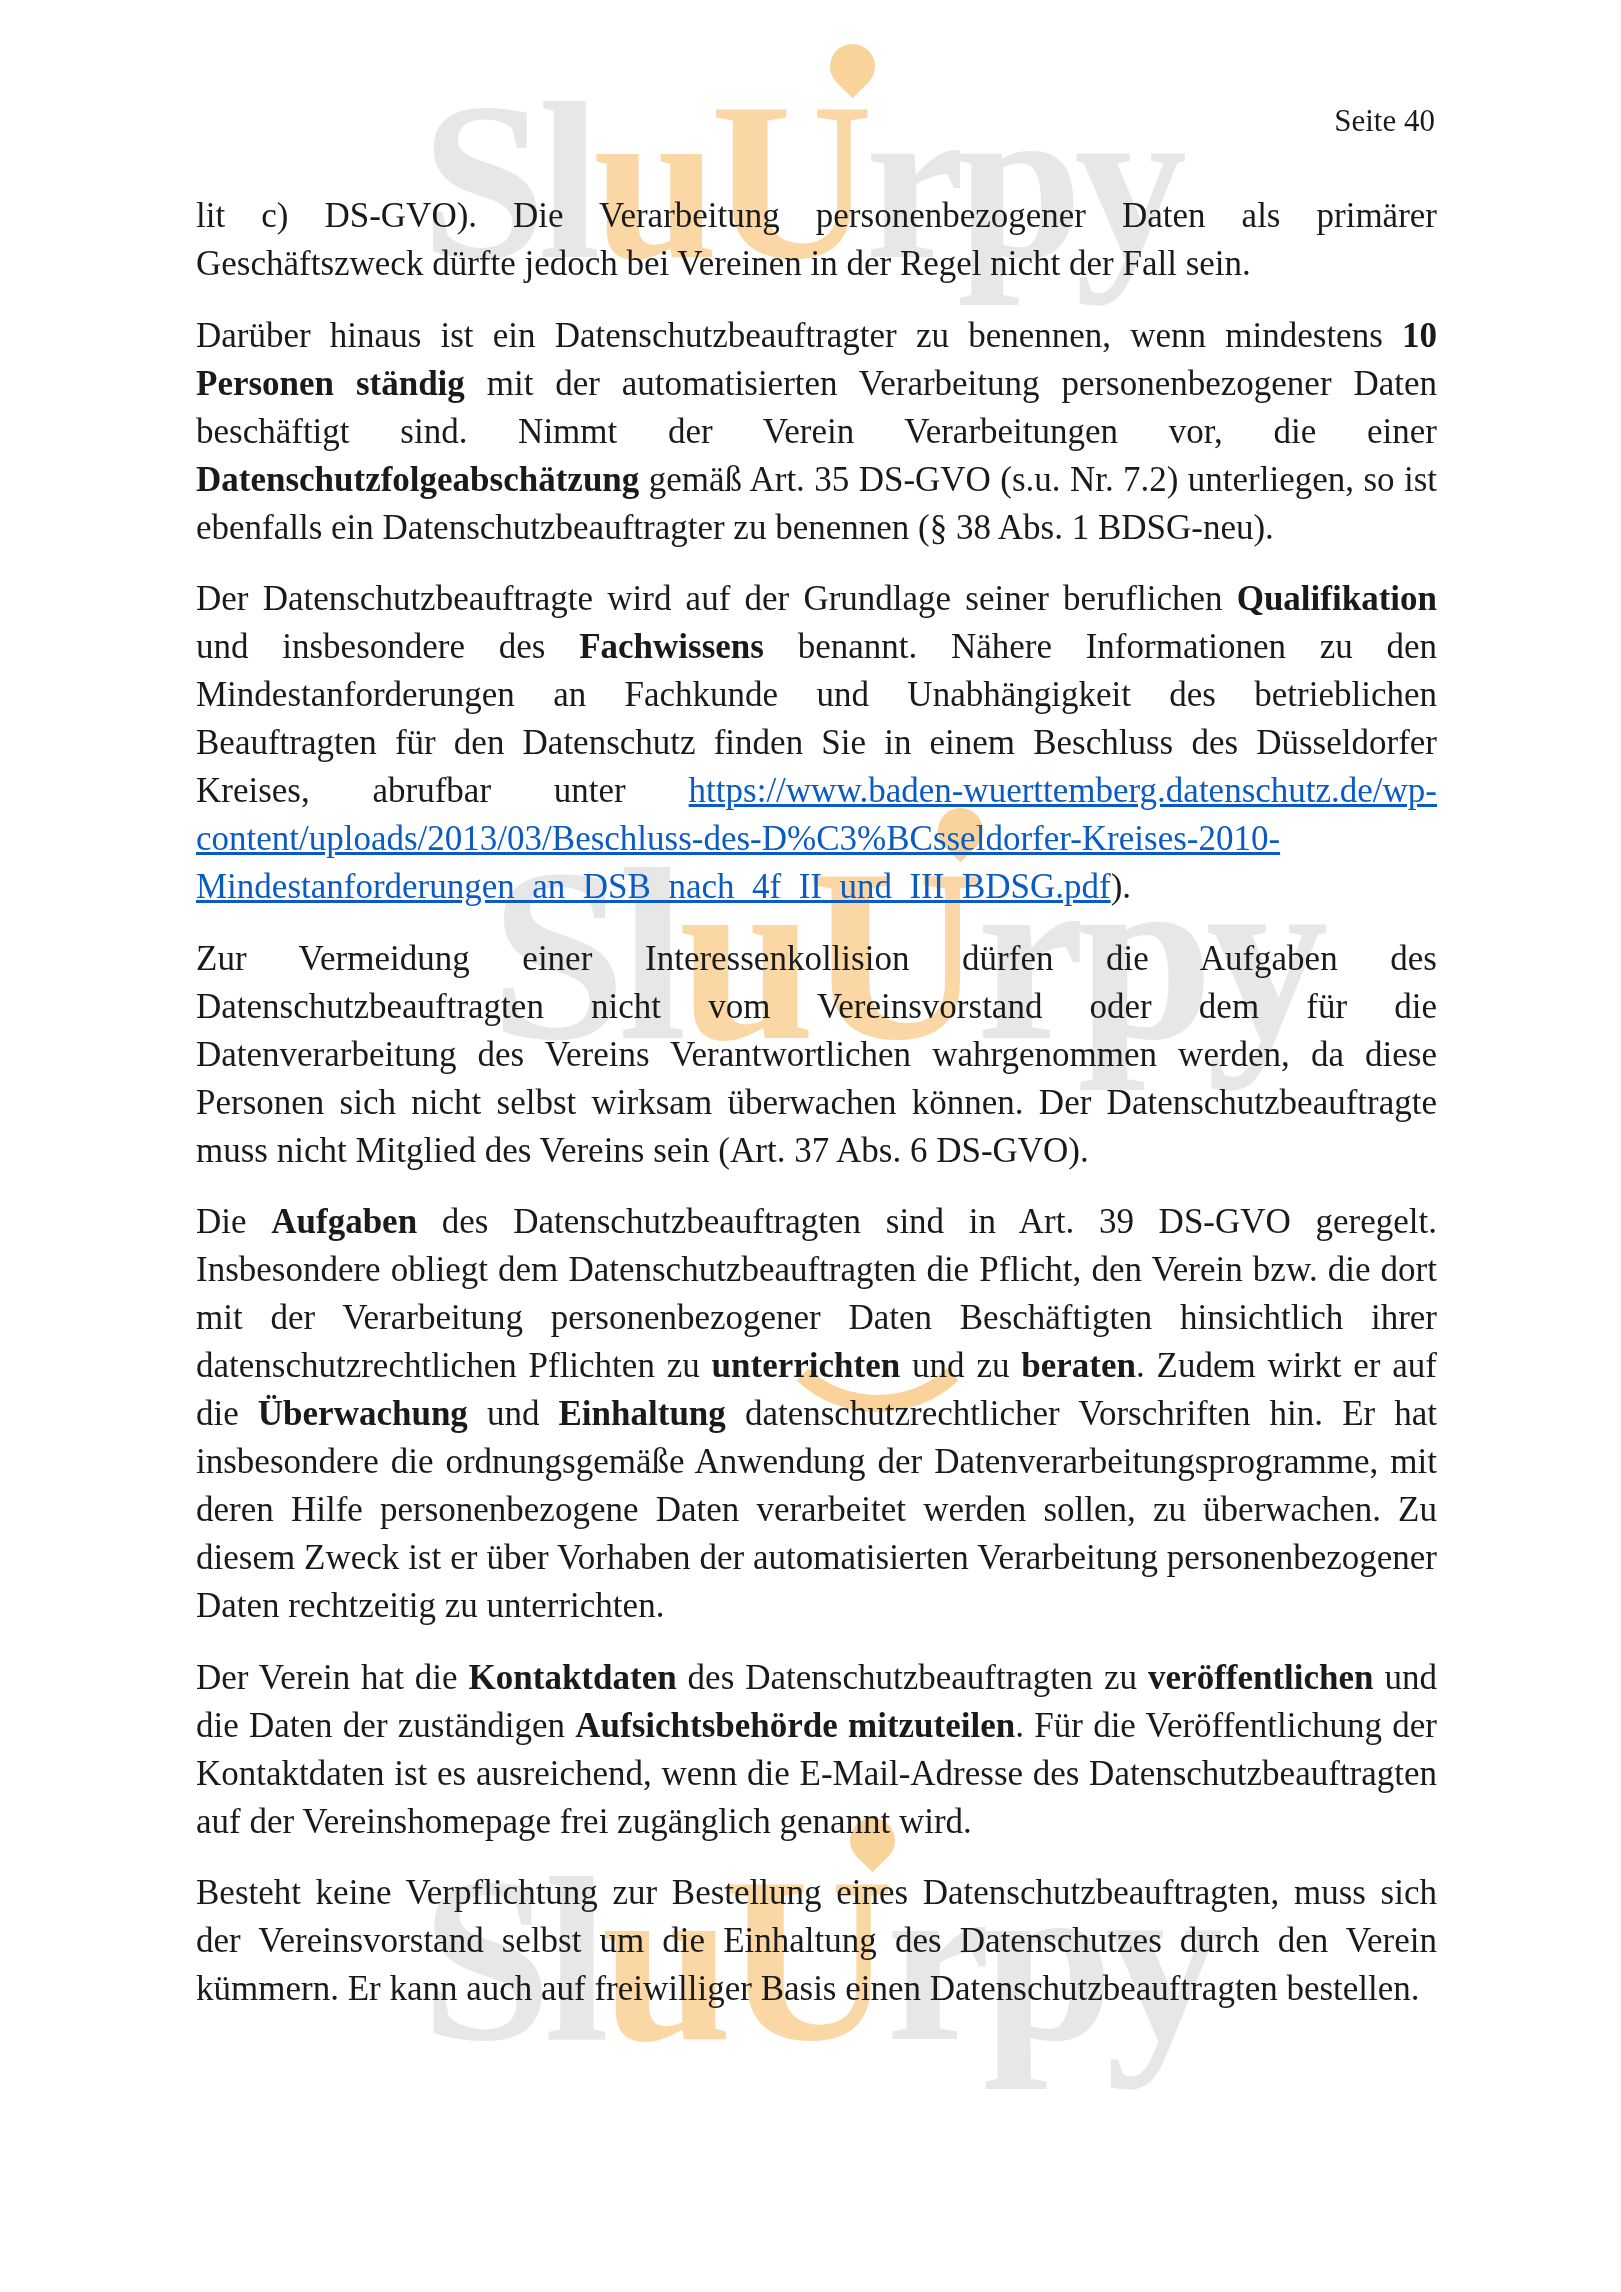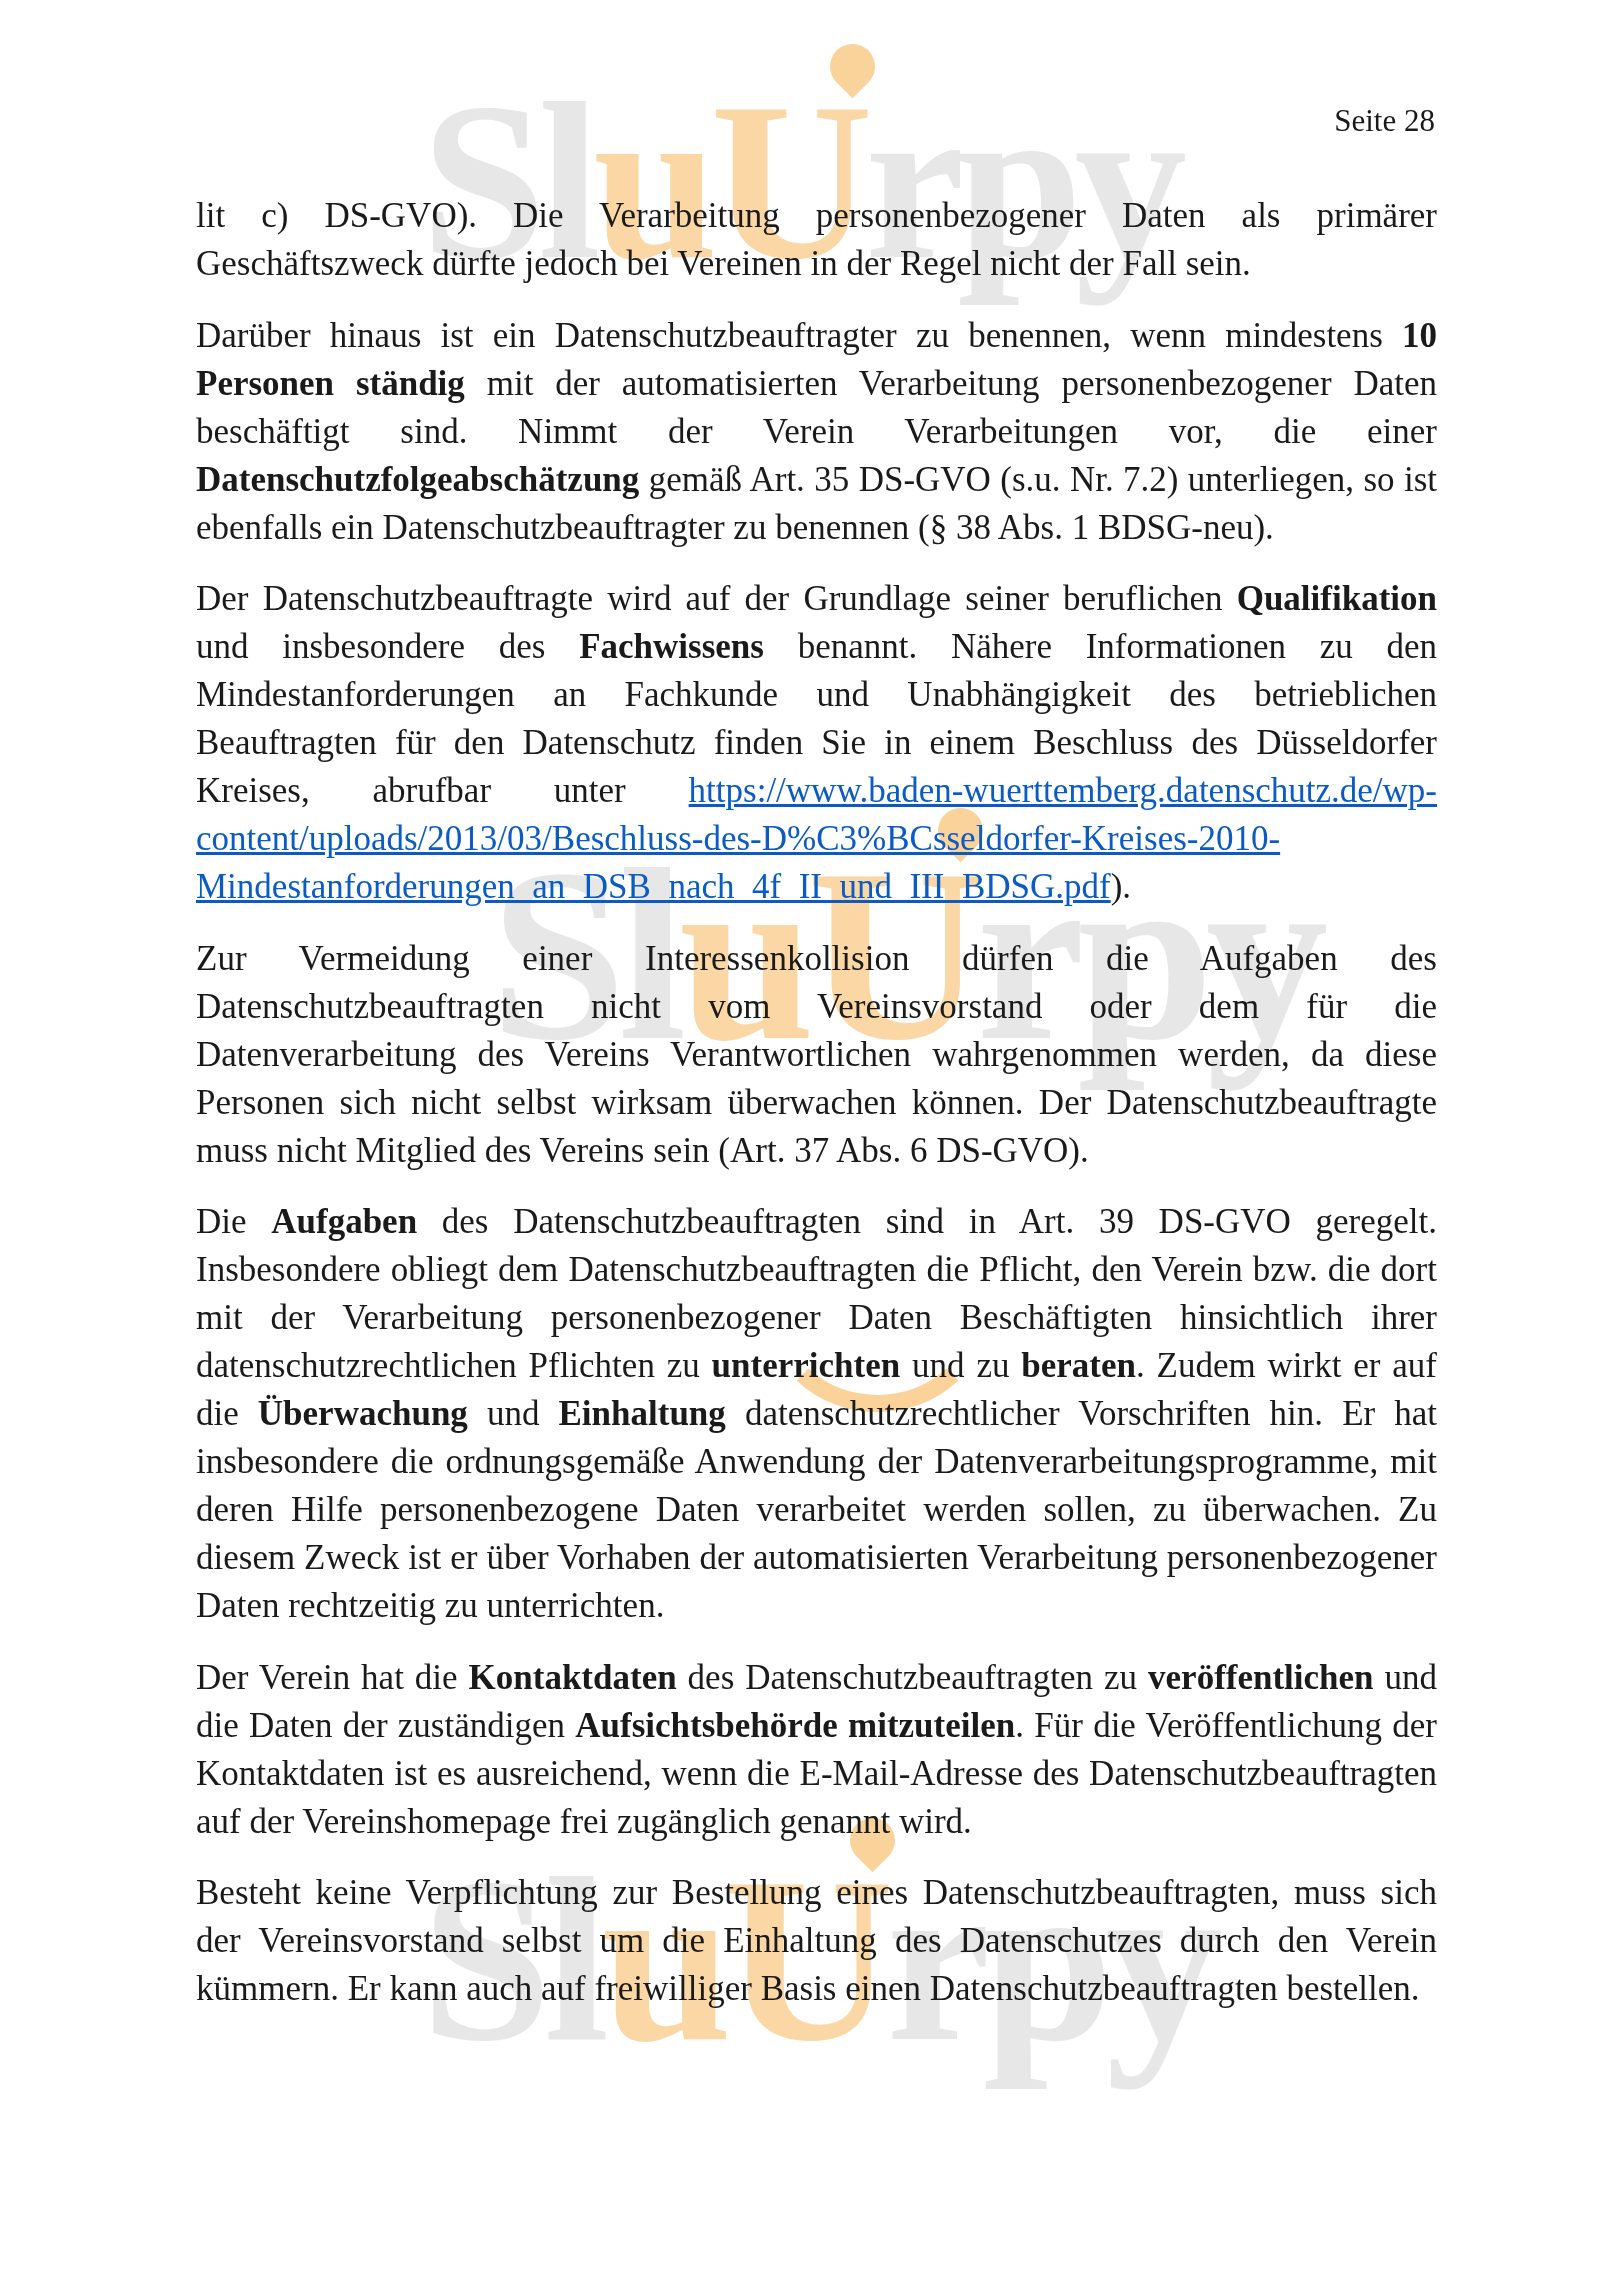--- a/index.html
+++ b/index.html
@@ -125,21 +125,21 @@
 
   <div class="watermark wm3" aria-hidden="true">
     <span class="wm-gray">Sl</span><span class="wm-orange">uU</span><span class="wm-gray">rpy</span>
     <div class="wm-flame"></div>
   </div>
 
   <div class="wm-arc arc1" aria-hidden="true"></div>
   <div class="wm-arc arc2" aria-hidden="true"></div>
   <div class="wm-circle" aria-hidden="true"></div>
 
-  <div class="page-number">Seite 28</div>
+  <div class="page-number">Seite 40</div>
 
   <div class="content">
       <p class="para"><span>lit c) DS-GVO). Die Verarbeitung personenbezogener Daten als primärer Geschäftszweck dürfte jedoch bei Vereinen in der Regel nicht der Fall sein.</span></p>
       <p class="para"><span>Darüber hinaus ist ein Datenschutzbeauftragter zu benennen, wenn mindestens </span><span class="bold">10 Personen ständig</span><span> mit der automatisierten Verarbeitung personenbezogener Daten beschäftigt sind. Nimmt der Verein Verarbeitungen vor, die einer </span><span class="bold">Datenschutzfolgeabschätzung</span><span> gemäß Art. 35 DS-GVO (s.u. Nr. 7.2) unterliegen, so ist ebenfalls ein Datenschutzbeauftragter zu benennen (§ 38 Abs. 1 BDSG-neu).</span></p>
       <p class="para"><span>Der Datenschutzbeauftragte wird auf der Grundlage seiner beruflichen </span><span class="bold">Qualifikation</span><span> und insbesondere des </span><span class="bold">Fachwissens</span><span> benannt. Nähere Informationen zu den Mindestanforderungen an Fachkunde und Unabhängigkeit des betrieblichen Beauftragten für den Datenschutz finden Sie in einem Beschluss des Düsseldorfer Kreises, abrufbar unter </span><span class="link">https://www.baden-wuerttemberg.datenschutz.de/wp-content/uploads/2013/03/Beschluss-des-D%C3%BCsseldorfer-Kreises-2010-Mindestanforderungen_an_DSB_nach_4f_II_und_III_BDSG.pdf</span><span>).</span></p>
       <p class="para"><span>Zur Vermeidung einer Interessenkollision dürfen die Aufgaben des Datenschutzbeauftragten nicht vom Vereinsvorstand oder dem für die Datenverarbeitung des Vereins Verantwortlichen wahrgenommen werden, da diese Personen sich nicht selbst wirksam überwachen können. Der Datenschutzbeauftragte muss nicht Mitglied des Vereins sein (Art. 37 Abs. 6 DS-GVO).</span></p>
       <p class="para"><span>Die </span><span class="bold">Aufgaben</span><span> des Datenschutzbeauftragten sind in Art. 39 DS-GVO geregelt. Insbesondere obliegt dem Datenschutzbeauftragten die Pflicht, den Verein bzw. die dort mit der Verarbeitung personenbezogener Daten Beschäftigten hinsichtlich ihrer datenschutzrechtlichen Pflichten zu </span><span class="bold">unterrichten</span><span> und zu </span><span class="bold">beraten</span><span>. Zudem wirkt er auf die </span><span class="bold">Überwachung</span><span> und </span><span class="bold">Einhaltung</span><span> datenschutzrechtlicher Vorschriften hin. Er hat insbesondere die ordnungsgemäße Anwendung der Datenverarbeitungsprogramme, mit deren Hilfe personenbezogene Daten verarbeitet werden sollen, zu überwachen. Zu diesem Zweck ist er über Vorhaben der automatisierten Verarbeitung personenbezogener Daten rechtzeitig zu unterrichten.</span></p>
       <p class="para"><span>Der Verein hat die </span><span class="bold">Kontaktdaten</span><span> des Datenschutzbeauftragten zu </span><span class="bold">veröffentlichen</span><span> und die Daten der zuständigen </span><span class="bold">Aufsichtsbehörde mitzuteilen</span><span>. Für die Veröffentlichung der Kontaktdaten ist es ausreichend, wenn die E-Mail-Adresse des Datenschutzbeauftragten auf der Vereinshomepage frei zugänglich genannt wird.</span></p>
       <p class="para"><span>Besteht keine Verpflichtung zur Bestellung eines Datenschutzbeauftragten, muss sich der Vereinsvorstand selbst um die Einhaltung des Datenschutzes durch den Verein kümmern. Er kann auch auf freiwilliger Basis einen Datenschutzbeauftragten bestellen.</span></p>
     </div>

